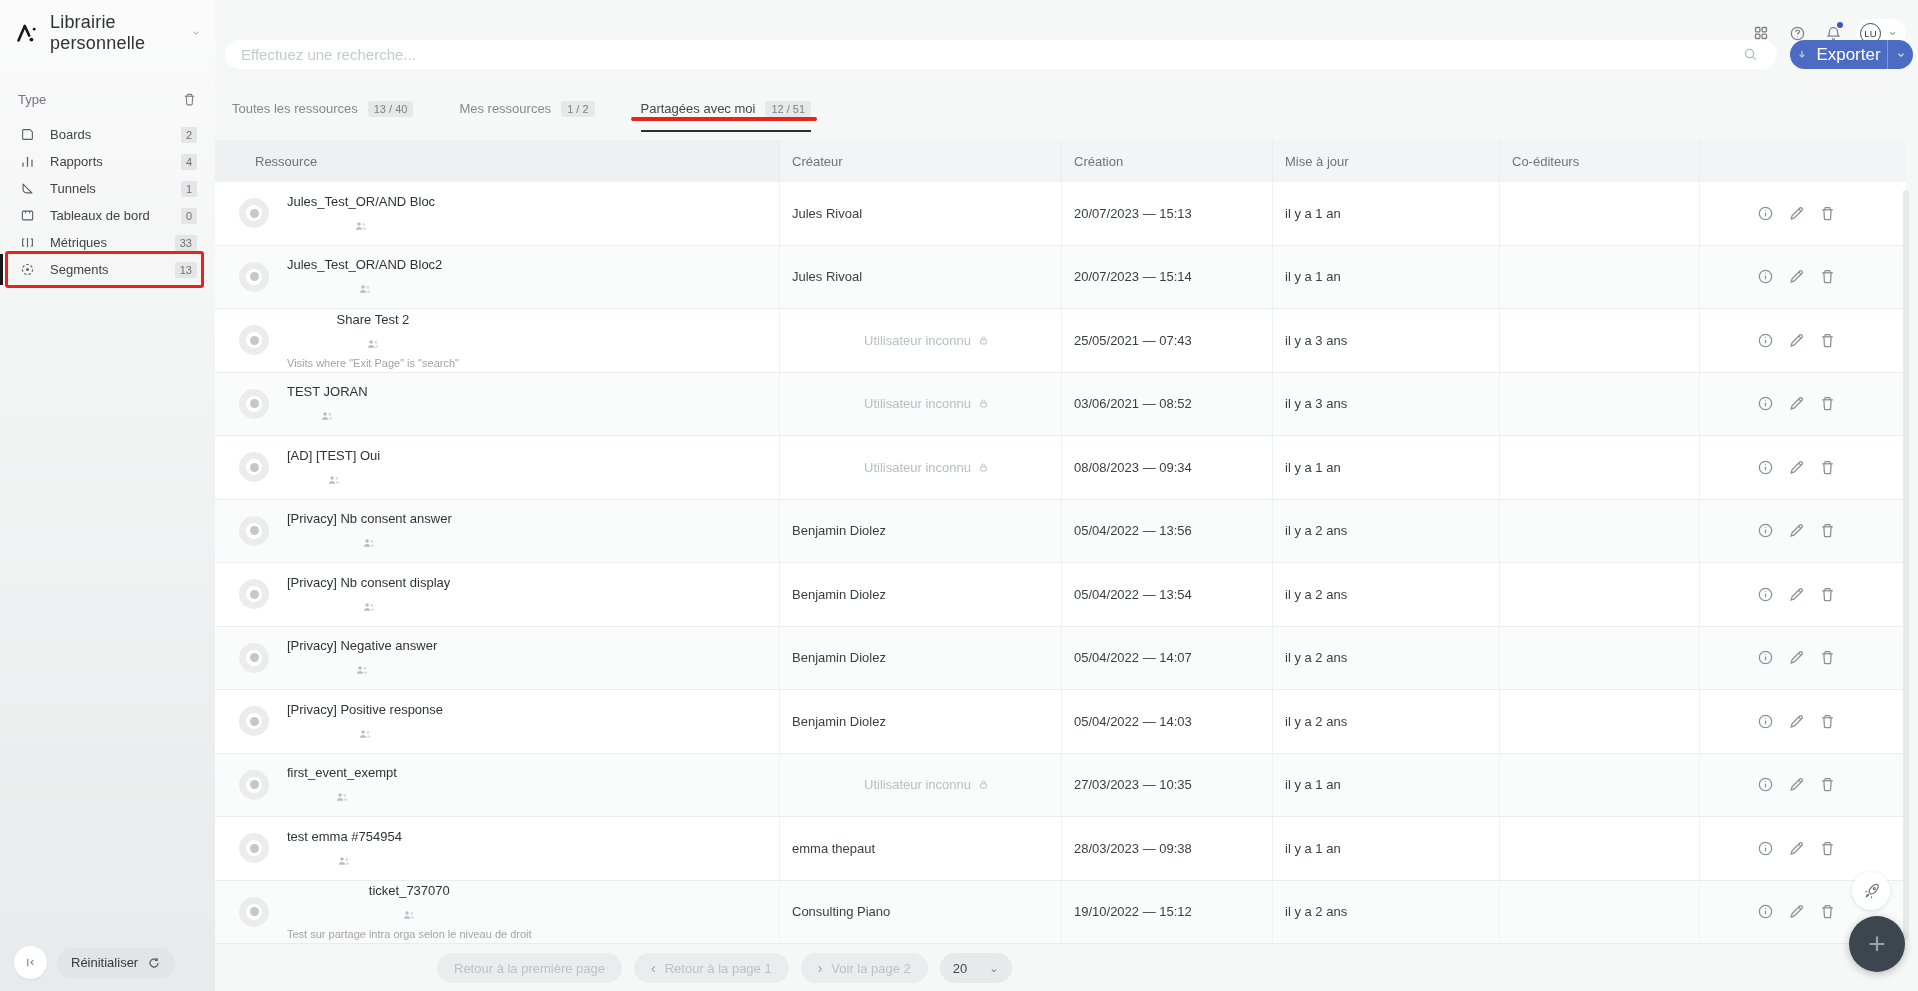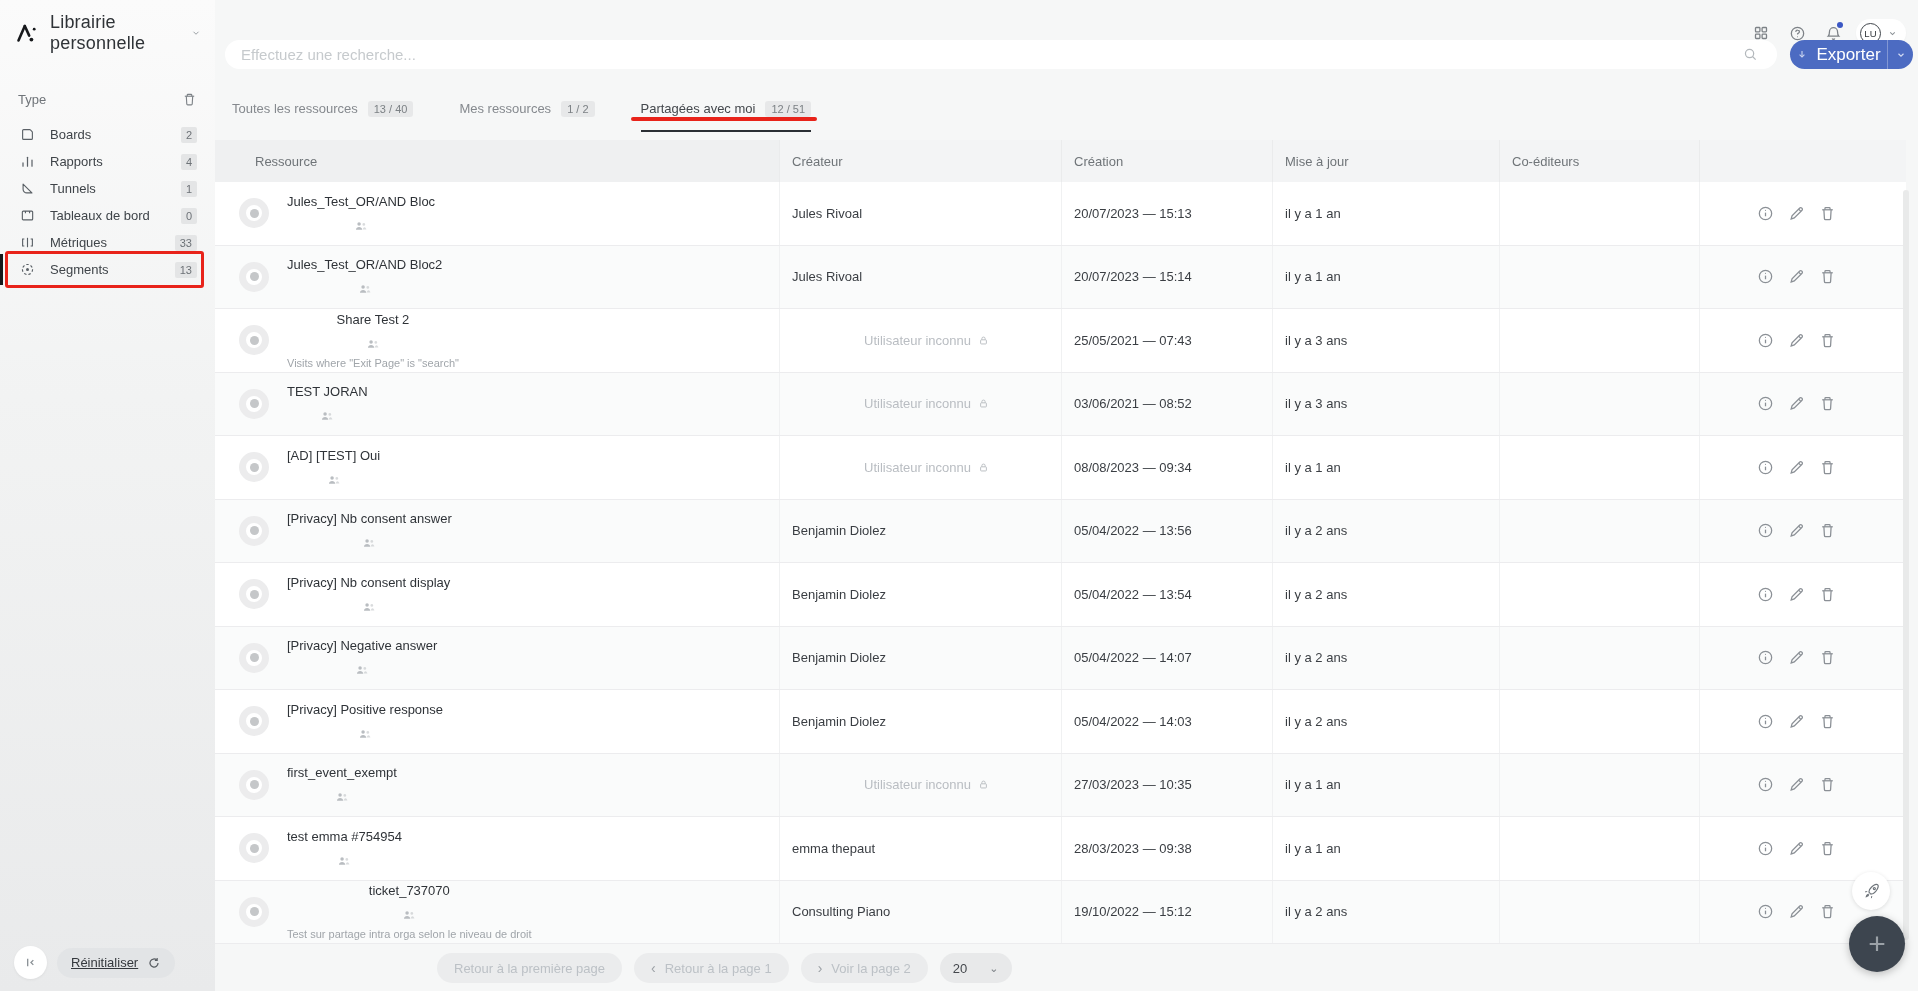--- a/index.html
+++ b/index.html
@@ -33,21 +33,21 @@
   .nav-icon{width:16px;height:16px;color:#5a6066;flex:0 0 16px;}
   .nav-count{margin-left:auto;background:#e4e5e6;color:#6d7277;font-size:11px;
     padding:2px 5px;min-width:14px;text-align:center;border-radius:2px;line-height:12px;}
   .nav-item.active .active-bar{position:absolute;left:0;top:-2px;bottom:-2px;width:3px;background:#15181b;}
   .nav-item.annotated::after{content:'';position:absolute;left:5px;right:11px;top:-5px;bottom:-5px;
     border:3px solid var(--red);border-radius:3px;pointer-events:none;}
   .side-footer{position:absolute;left:14px;bottom:12px;display:flex;align-items:center;gap:10px;}
   .collapse-btn{width:33px;height:33px;border-radius:50%;background:#fff;border:none;cursor:pointer;
     display:flex;align-items:center;justify-content:center;color:#8a9095;box-shadow:0 1px 3px rgba(0,0,0,.06);}
   .reset-btn{height:30px;border:none;border-radius:15px;background:#e2e4e6;color:#34383d;
-    display:flex;align-items:center;gap:9px;padding:0 14px;font-size:13px;cursor:pointer;font-family:inherit;text-decoration:underline;}
+    display:flex;align-items:center;gap:9px;padding:0 14px;font-size:13px;cursor:pointer;font-family:inherit;}
   .reset-btn svg{color:#585d62;}
 
   
   .top-right{position:absolute;top:19px;right:12px;display:flex;align-items:center;gap:10px;}
   .tr-icon{width:26px;height:26px;border:none;background:transparent;color:#7d8playing287;color:#7d8287;
     display:flex;align-items:center;justify-content:center;cursor:pointer;position:relative;}
   .bell-dot{position:absolute;top:2px;right:3px;width:6px;height:6px;border-radius:50%;background:#3b57c4;}
   .avatar-pill{height:28px;background:#fff;border:none;border-radius:14px;display:flex;align-items:center;
     gap:7px;padding:0 9px 0 4px;cursor:pointer;box-shadow:0 1px 2px rgba(0,0,0,.04);}
   .avatar-circle{width:21px;height:21px;border-radius:50%;border:1.5px solid #41464c;color:#33373c;

